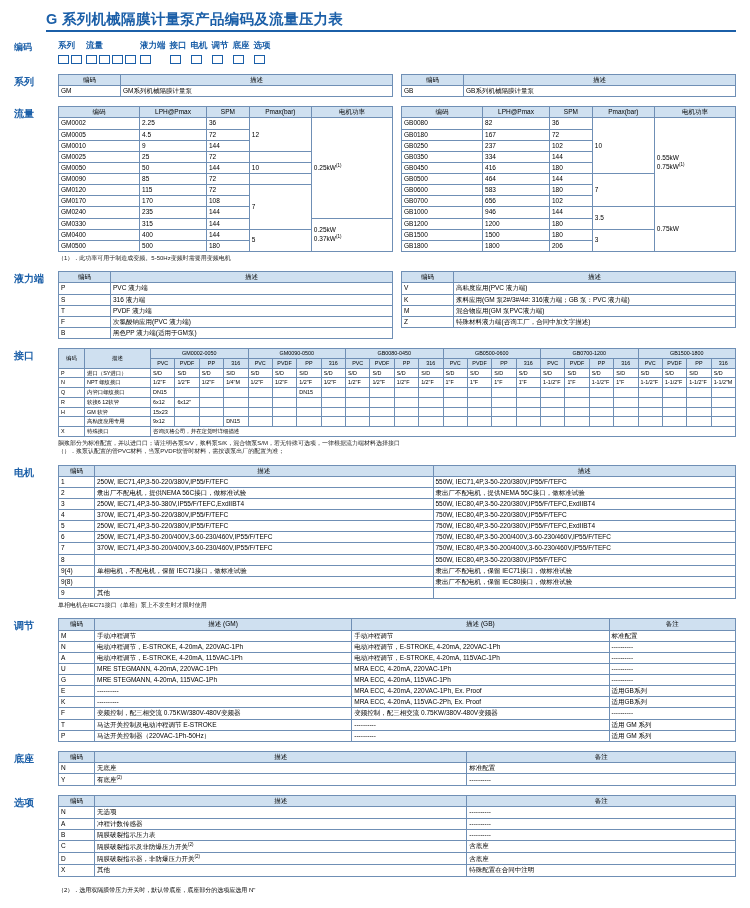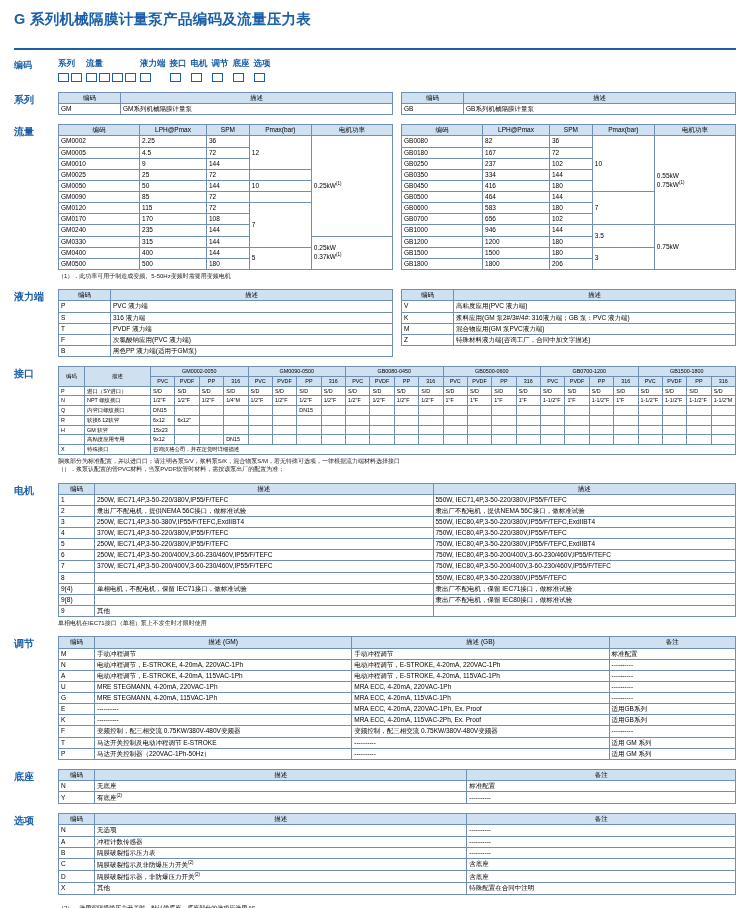--- a/index.html
+++ b/index.html
@@ -9,22 +9,23 @@
     background: #ffffff;
     font-family: "Liberation Sans", sans-serif;
     font-size: 7px;
     color: #000;
   }
   .page { width: 750px; padding: 10px 14px 6px 14px; }
 
   
   .title-bar {
     border-bottom: 2px solid #1b5fa8;
-    padding-bottom: 19px;
+    padding-bottom: 1px;
     margin-bottom: 8px;
+    margin-left: 32px;
   }
   .title-bar .t {
     font-size: 14.5px;
     font-weight: bold;
     color: #1b5fa8;
     letter-spacing: .3px;
   }
 
   
   .codeline { display: flex; align-items: flex-start; margin: 2px 0 10px 0; }

